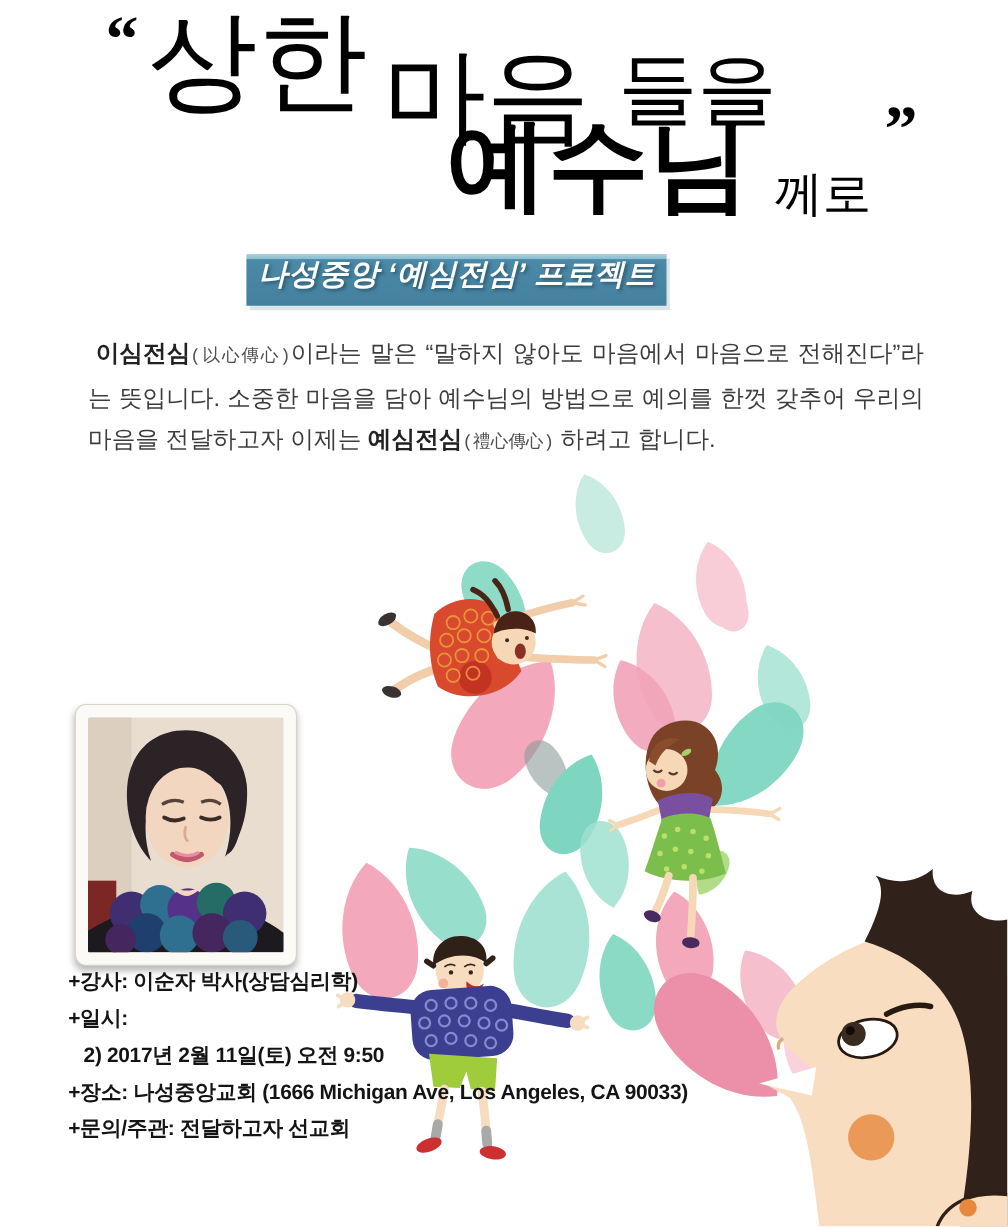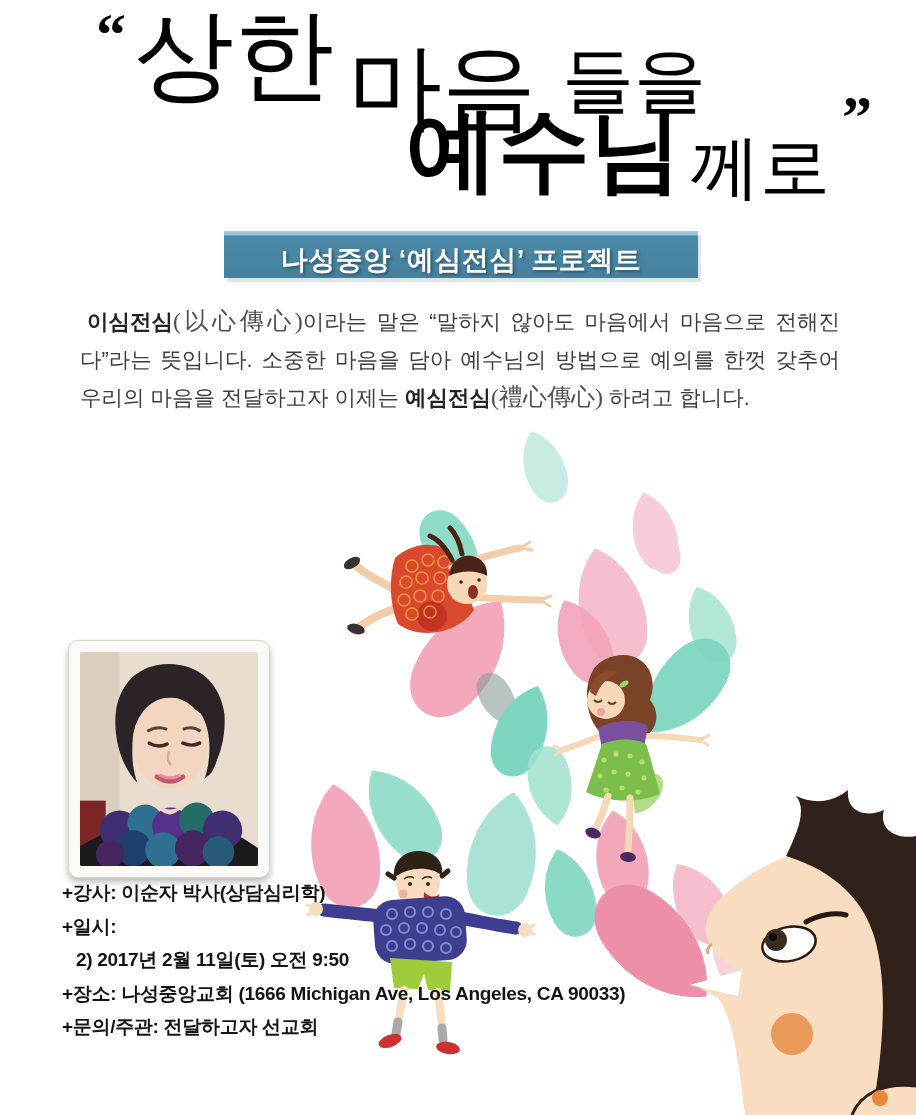--- a/index.html
+++ b/index.html
@@ -16,39 +16,40 @@
   .ln1{left:96px;top:6px;}
   .ln2{left:406px;top:104px;}
   .tw{display:inline-block;line-height:1;}
   .q{font-weight:bold;font-size:60px;}
   .q1{transform:translateY(-34px);margin-right:4px;}
   .q2{transform:translateY(-44px);margin-left:8px;}
   .w1{font-size:100px;}
   .w2{font-size:94px;transform:translateY(30px);margin-left:10px;}
   .w3{font-size:72px;transform:translateY(16px);margin-left:22px;}
   .w4{font-size:92px;font-weight:bold;}
-  .w5{font-size:70px;transform:translateY(10px);margin-left:4px;}
+  .w5{font-size:44px;transform:translateY(10px);margin-left:18px;}
   
   .banner{
-    position:absolute;left:224px;top:231px;width:474px;height:47px;z-index:3;
+    position:absolute;left:224px;top:231px;width:382px;height:47px;z-index:3;
     background:linear-gradient(180deg,#a6cdda 0,#8fc0d2 4px,#4a89a7 5px,#45819f 100%);
-    display:flex;align-items:flex-end;justify-content:center;
+    display:flex;align-items:flex-start;justify-content:center;
     box-shadow:3px 4px 0 rgba(130,160,170,0.28);
+    font-style:italic;
   }
   .banner-label{
     color:#ffffff;font-size:27px;font-weight:bold;letter-spacing:0.5px;
     text-shadow:2px 2px 3px rgba(25,55,70,0.55);
   }
   
   .intro{position:absolute;left:80px;top:303px;width:760px;z-index:3;
          font-size:21.5px;line-height:37.5px;color:#3c3c3c;text-align:justify;}
   .intro p{margin:0;text-indent:7px;}
   .intro p + p{margin-top:36px;}
   .b{font-weight:bold;color:#222222;}
-  .hanja{font-family:Liberation Serif, serif;color:#4f4f4f;font-size:24px;}
+  .hanja{font-family:Liberation Mono, monospace;color:#4f4f4f;font-size:16px;}
   
   .photo-frame{
     position:absolute;left:68px;top:640px;width:202px;height:238px;z-index:3;
     background:#fbfaf6;border:1px solid #d9d4c9;border-radius:10px;
     box-shadow:0 4px 7px rgba(0,0,0,0.28);
     padding:11px;box-sizing:border-box;
   }
   .photo-inner{width:100%;height:100%;overflow:hidden;border-radius:2px;}
   .photo-inner svg{display:block;width:100%;height:100%;}
   

